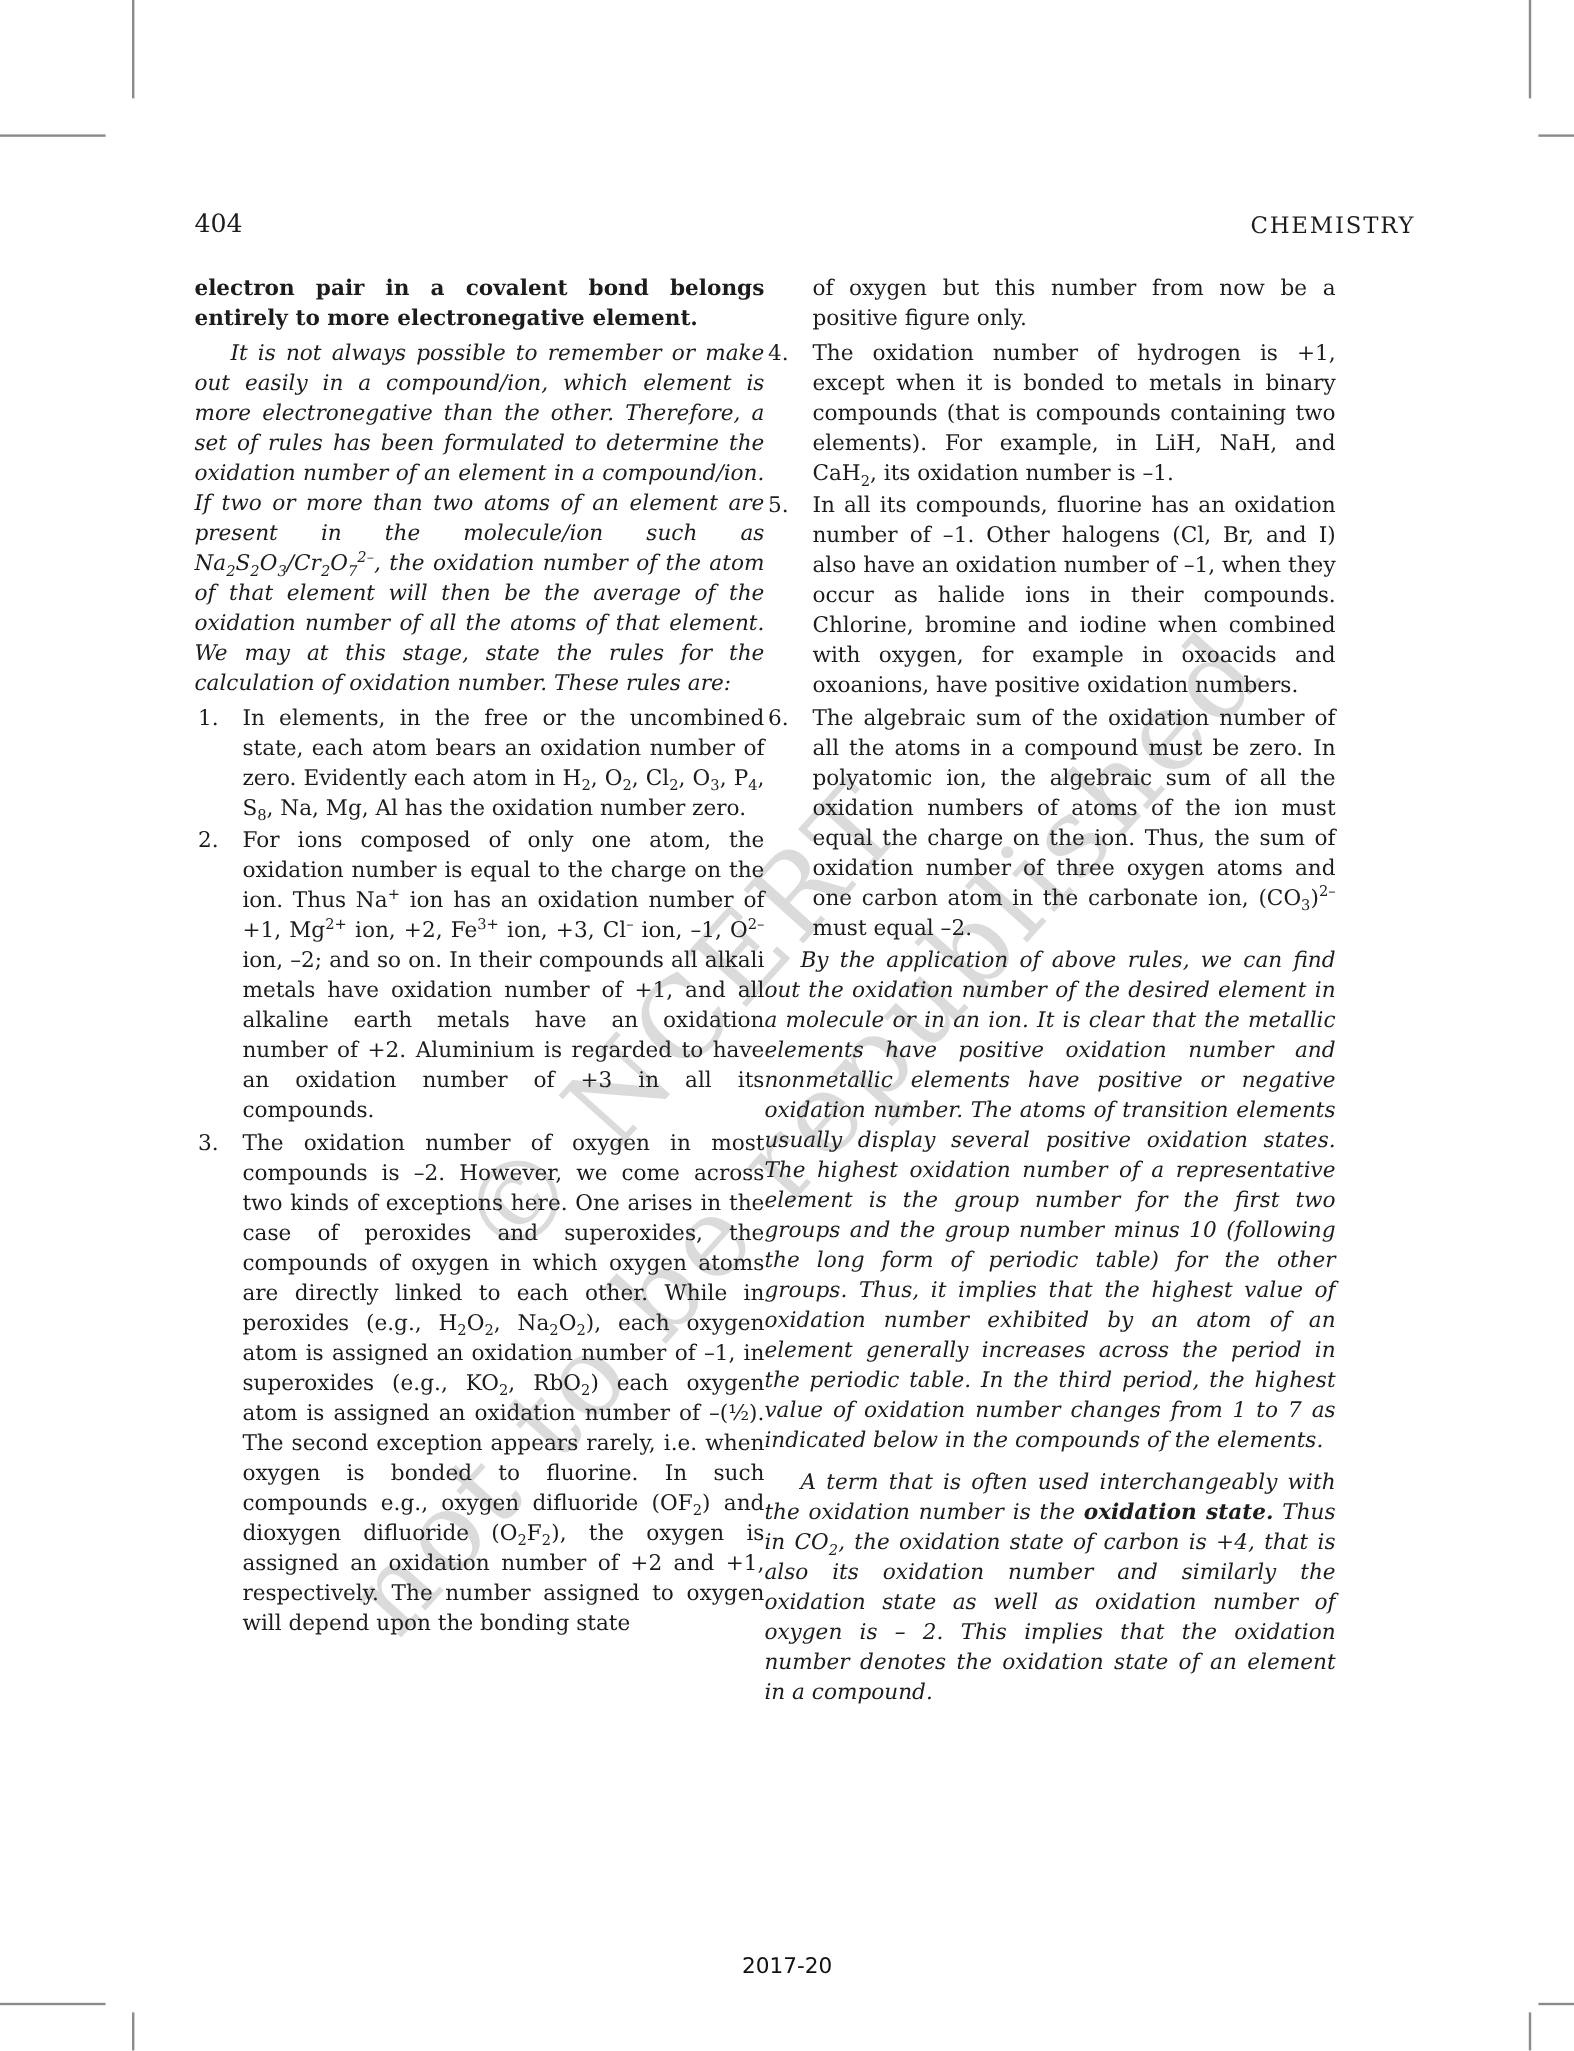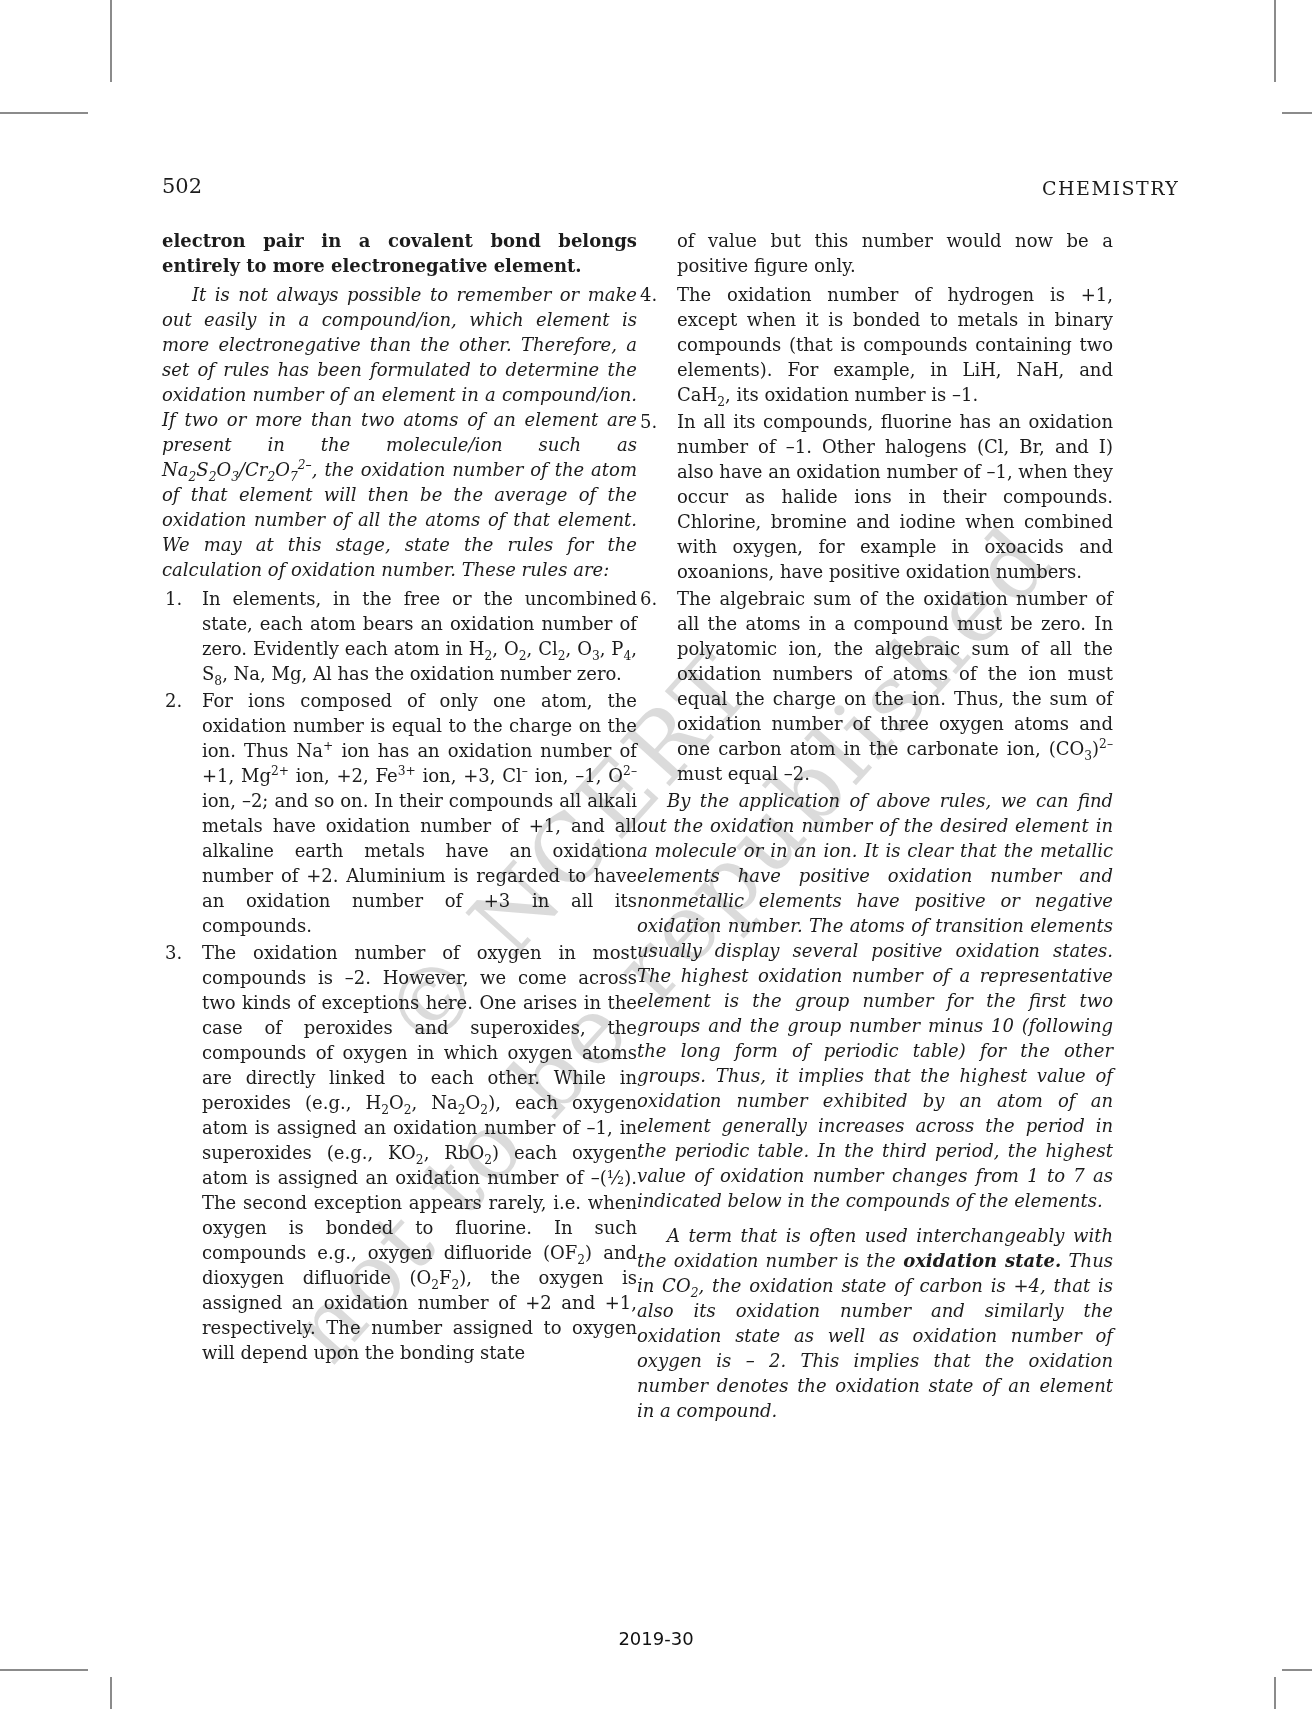--- a/index.html
+++ b/index.html
@@ -49,21 +49,21 @@
   <div class="crop" style="left:0; top:1669px; width:88px; height:2px;"></div>
   <div class="crop" style="left:110px; top:1677px; width:2px; height:32px;"></div>
   <div class="crop" style="left:1282px; top:1669px; width:30px; height:2px;"></div>
   <div class="crop" style="left:1274px; top:1677px; width:2px; height:32px;"></div>
 
   <div class="watermark">
     <div>© NCERT</div>
     <div>not to be republished</div>
   </div>
 
-  <div class="hdr-num">502</div>
+  <div class="hdr-num">404</div>
   <div class="hdr-title">CHEMISTRY</div>
 
   <div class="columns">
 
     <div class="col left">
       <p class="lead">electron pair in a covalent bond belongs entirely to more electronegative element.</p>
       <p class="para indent">It is not always possible to remember or make out easily in a compound/ion, which element is more electronegative than the other. Therefore, a set of rules has been formulated to determine the oxidation number of an element in a compound/ion. If two or more than two atoms of an element are present in the molecule/ion such as Na<sub>2</sub>S<sub>2</sub>O<sub>3</sub>/Cr<sub>2</sub>O<sub>7</sub><sup>2–</sup>, the oxidation number of the atom of that element will then be the average of the oxidation number of all the atoms of that element. We may at this stage, state the rules for the calculation of oxidation number. These rules are:</p>
 
       <div class="li">
         <span class="num">1.</span>
@@ -73,36 +73,36 @@
         <span class="num">2.</span>
         <div class="li-body">For ions composed of only one atom, the oxidation number is equal to the charge on the ion. Thus Na<sup>+</sup> ion has an oxidation number of +1, Mg<sup>2+</sup> ion, +2, Fe<sup>3+</sup> ion, +3, Cl<sup>–</sup> ion, –1, O<sup>2–</sup> ion, –2; and so on. In their compounds all alkali metals have oxidation number of +1, and all alkaline earth metals have an oxidation number of +2. Aluminium is regarded to have an oxidation number of +3 in all its compounds.</div>
       </div>
       <div class="li">
         <span class="num">3.</span>
         <div class="li-body">The oxidation number of oxygen in most compounds is –2. However, we come across two kinds of exceptions here. One arises in the case of peroxides and superoxides, the compounds of oxygen in which oxygen atoms are directly linked to each other. While in peroxides (e.g., H<sub>2</sub>O<sub>2</sub>, Na<sub>2</sub>O<sub>2</sub>), each oxygen atom is assigned an oxidation number of –1, in superoxides (e.g., KO<sub>2</sub>, RbO<sub>2</sub>) each oxygen atom is assigned an oxidation number of –(½). The second exception appears rarely, i.e. when oxygen is bonded to fluorine. In such compounds e.g., oxygen difluoride (OF<sub>2</sub>) and dioxygen difluoride (O<sub>2</sub>F<sub>2</sub>), the oxygen is assigned an oxidation number of +2 and +1, respectively. The number assigned to oxygen will depend upon the bonding state</div>
       </div>
     </div>
 
     <div class="col right">
-      <p class="para" style="margin-left:40px;">of value but this number would now be a positive figure only.</p>
+      <p class="para" style="margin-left:40px;">of oxygen but this number from now be a positive figure only.</p>
 
       <div class="li">
         <span class="num">4.</span>
         <div class="li-body">The oxidation number of hydrogen is +1, except when it is bonded to metals in binary compounds (that is compounds containing two elements). For example, in LiH, NaH, and CaH<sub>2</sub>, its oxidation number is –1.</div>
       </div>
       <div class="li">
         <span class="num">5.</span>
         <div class="li-body">In all its compounds, fluorine has an oxidation number of –1. Other halogens (Cl, Br, and I) also have an oxidation number of –1, when they occur as halide ions in their compounds. Chlorine, bromine and iodine when combined with oxygen, for example in oxoacids and oxoanions, have positive oxidation numbers.</div>
       </div>
       <div class="li">
         <span class="num">6.</span>
         <div class="li-body">The algebraic sum of the oxidation number of all the atoms in a compound must be zero. In polyatomic ion, the algebraic sum of all the oxidation numbers of atoms of the ion must equal the charge on the ion. Thus, the sum of oxidation number of three oxygen atoms and one carbon atom in the carbonate ion, (CO<sub>3</sub>)<sup>2–</sup> must equal –2.</div>
       </div>
 
       <p class="para indent">By the application of above rules, we can find out the oxidation number of the desired element in a molecule or in an ion. It is clear that the metallic elements have positive oxidation number and nonmetallic elements have positive or negative oxidation number. The atoms of transition elements usually display several positive oxidation states. The highest oxidation number of a representative element is the group number for the first two groups and the group number minus 10 (following the long form of periodic table) for the other groups. Thus, it implies that the highest value of oxidation number exhibited by an atom of an element generally increases across the period in the periodic table. In the third period, the highest value of oxidation number changes from 1 to 7 as indicated below in the compounds of the elements.</p>
       <p class="para indent" style="margin-top:10px;">A term that is often used interchangeably with the oxidation number is the <b>oxidation state.</b> Thus in CO<sub>2</sub>, the oxidation state of carbon is +4, that is also its oxidation number and similarly the oxidation state as well as oxidation number of oxygen is – 2. This implies that the oxidation number denotes the oxidation state of an element in a compound.</p>
     </div>
 
   </div>
 
-  <div class="footer">2019-30</div>
+  <div class="footer">2017-20</div>
 
 </div>
 
 </body></html>

